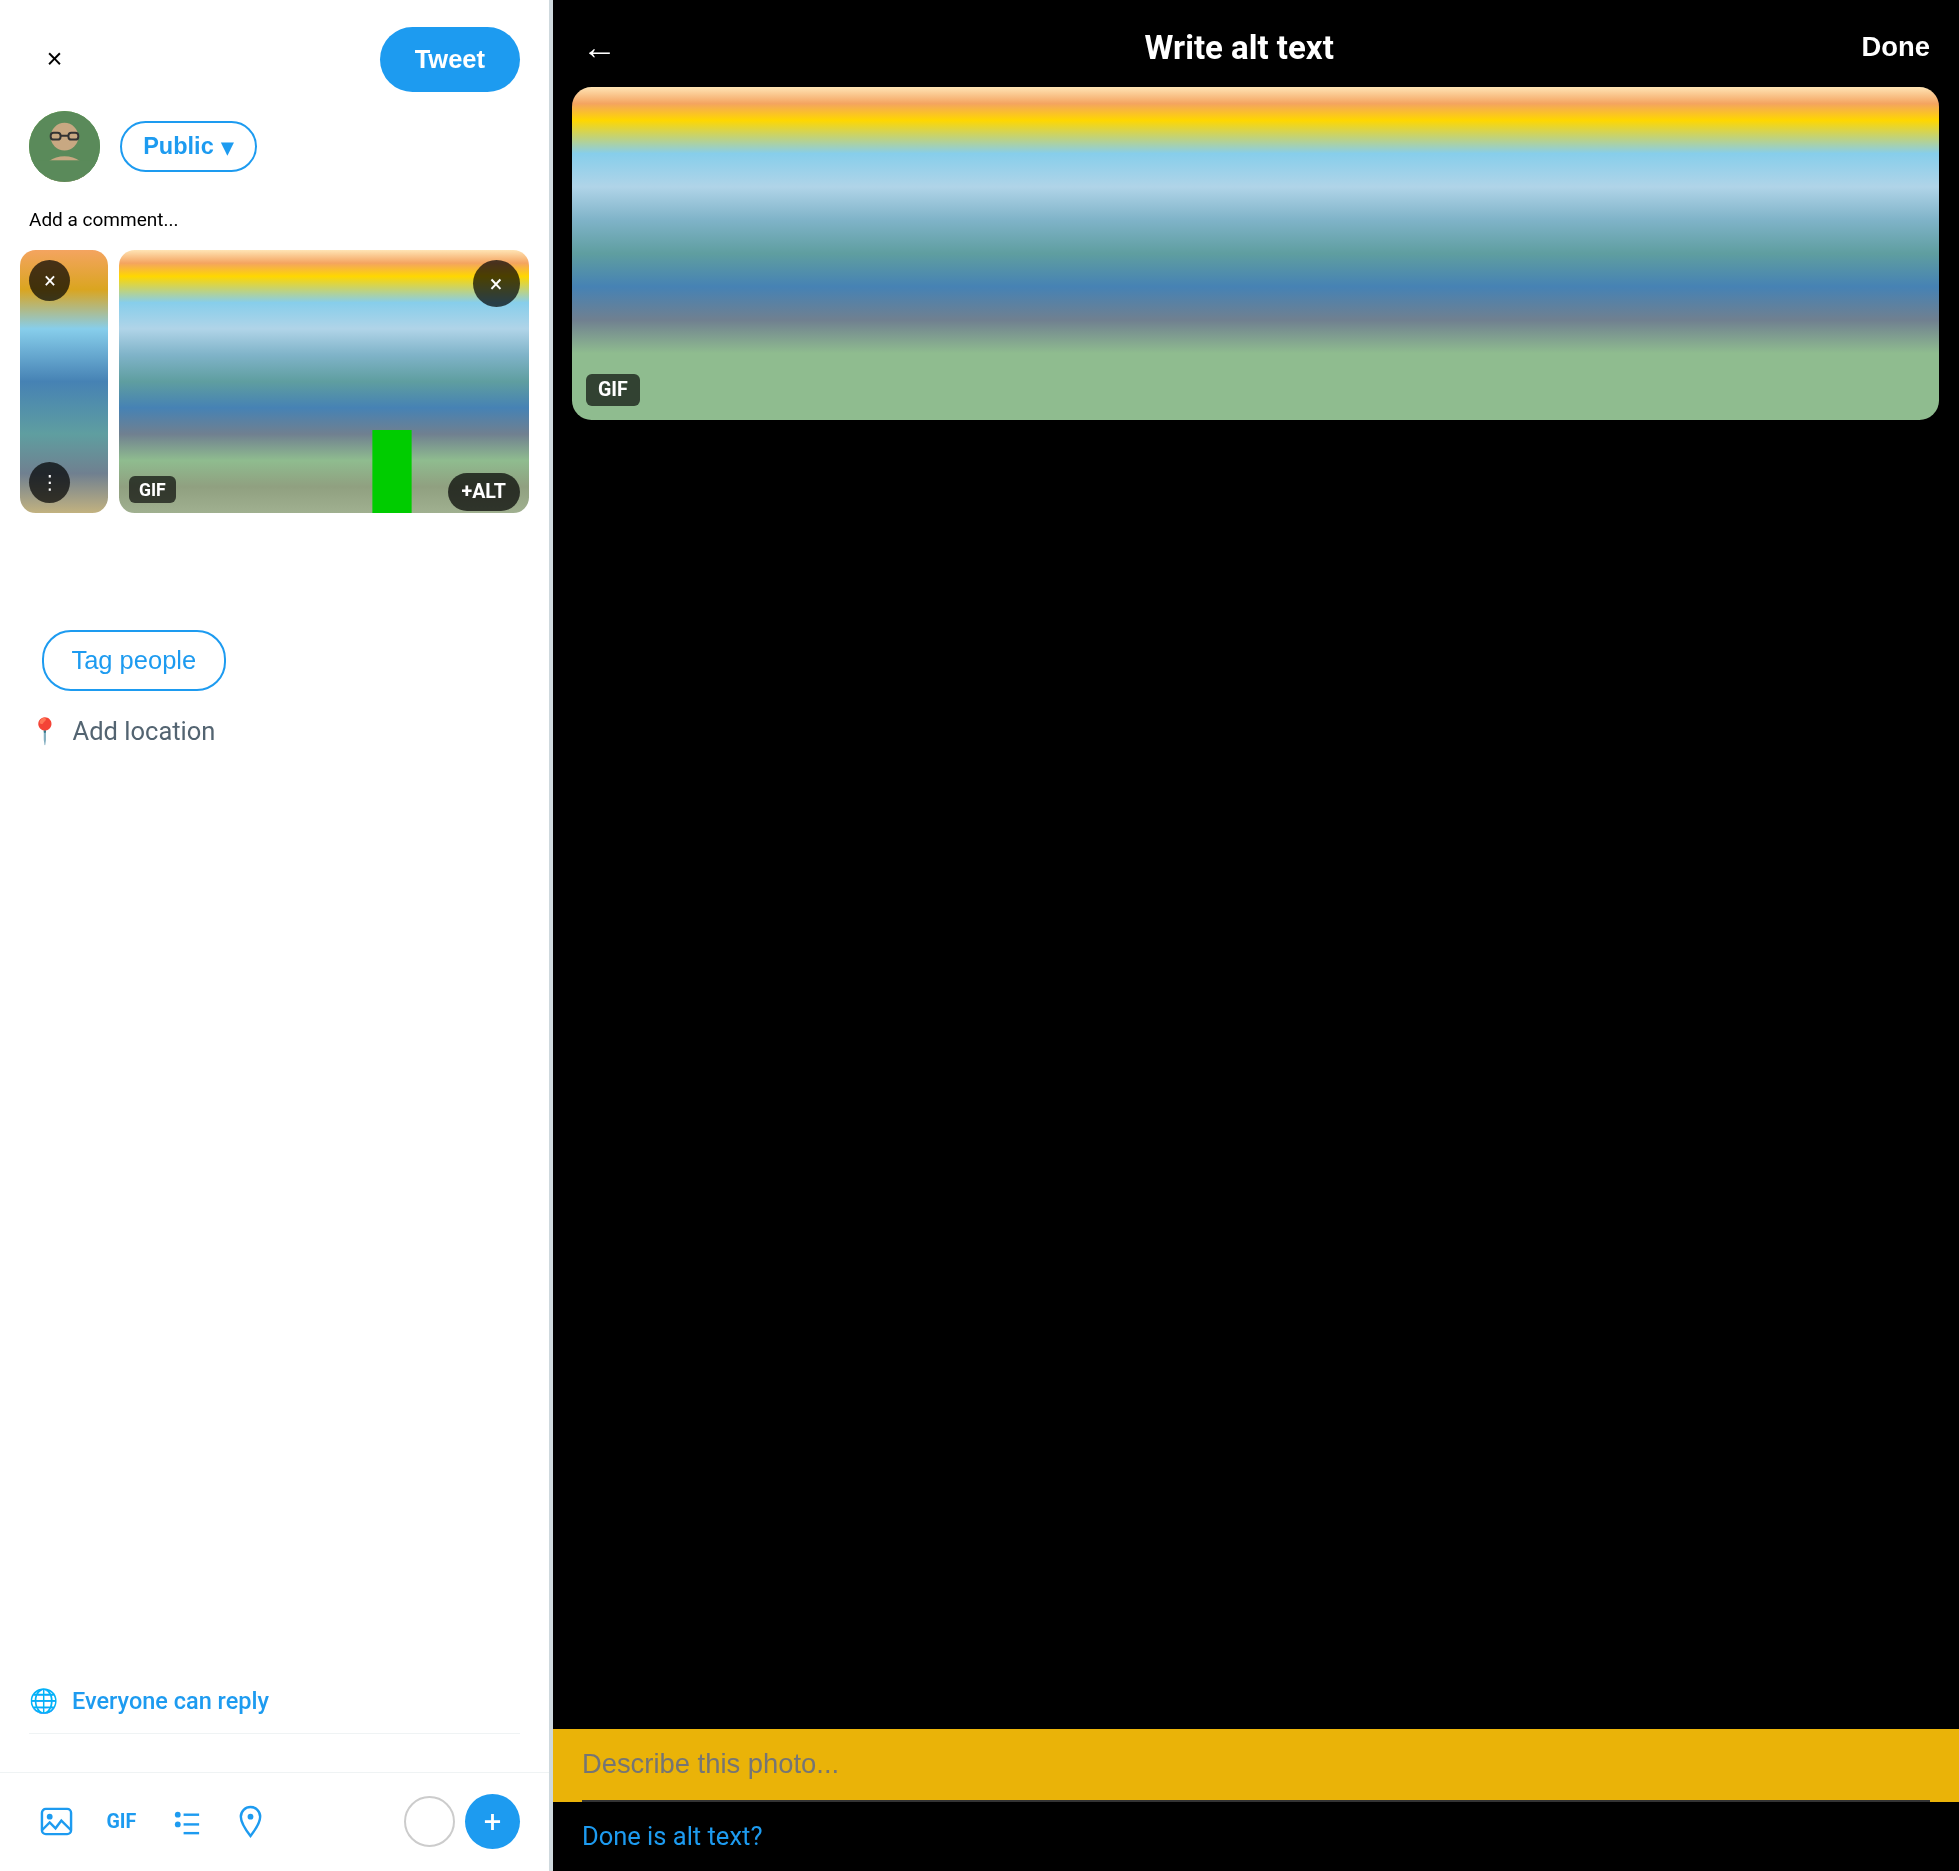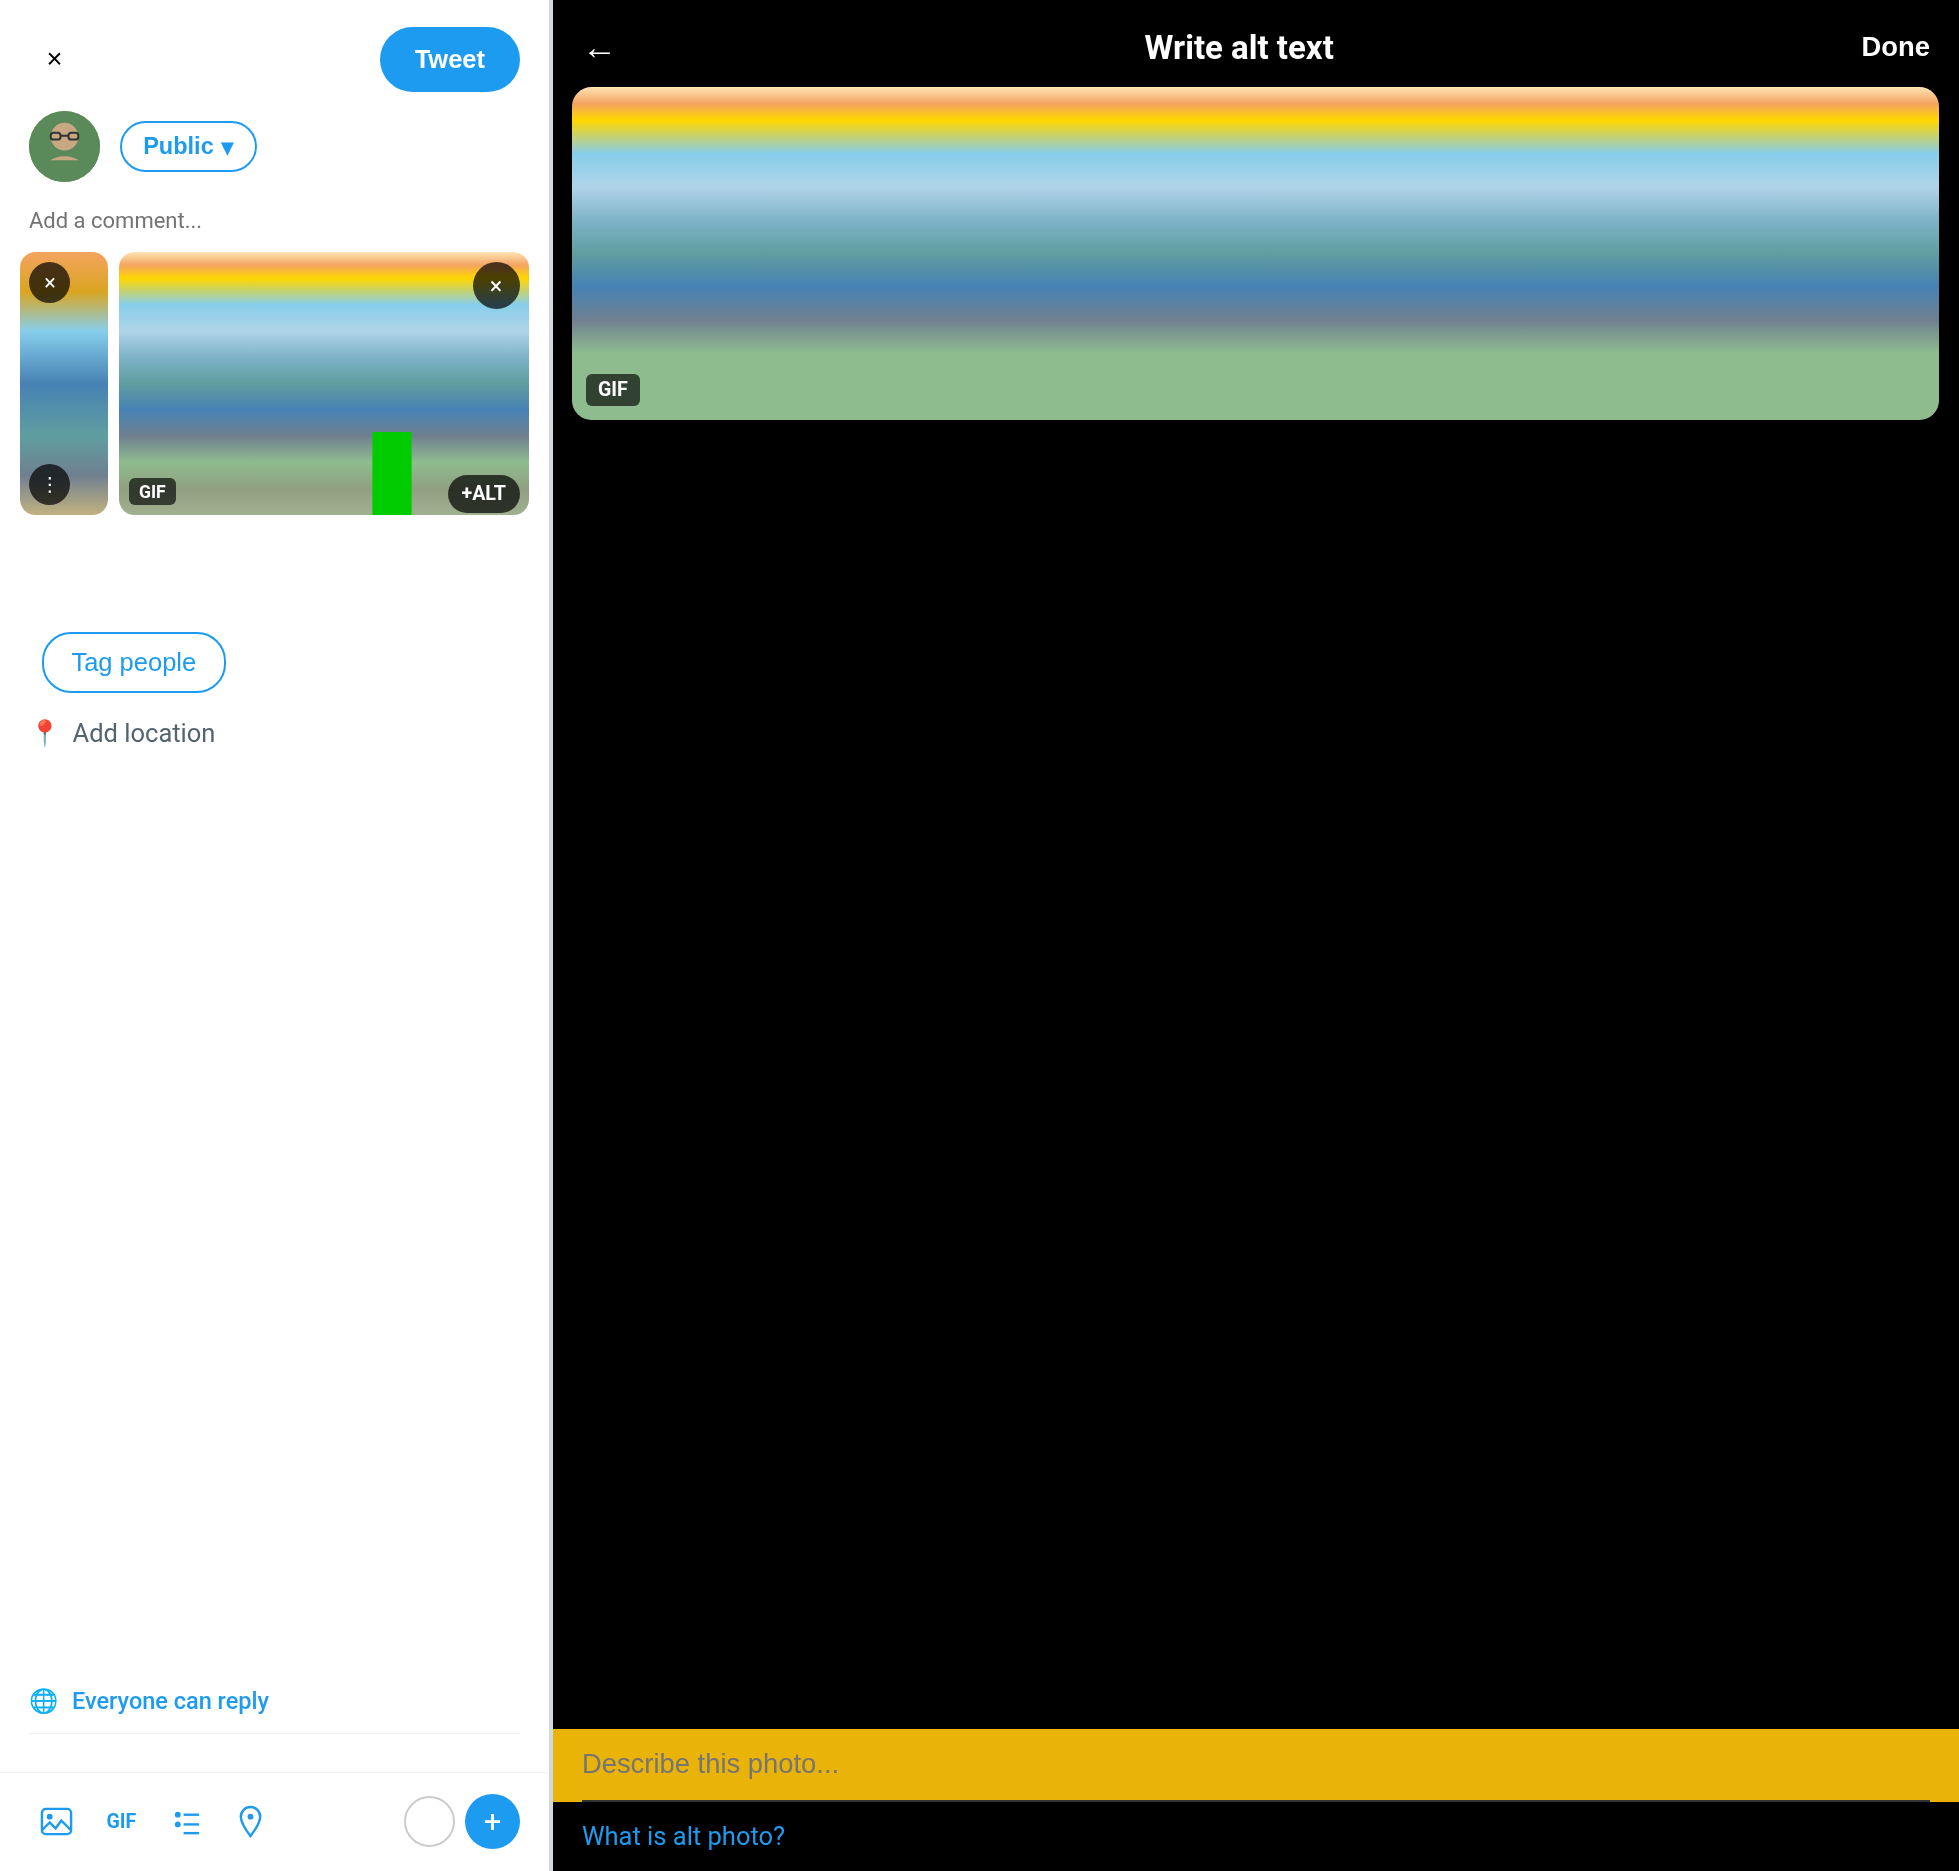--- a/index.html
+++ b/index.html
@@ -88,22 +88,22 @@
       font-size: 23.5px;
       font-weight: 600;
       cursor: pointer;
       display: flex;
       align-items: flex-start;
       gap: 7.8px;
     }
 
     .comment-area {
       padding: 9.8px 29px 19.6px;
-      font-size: 22px;
-      color: #737373;
+      font-size: 19px;
+      color: #000000;
     }
 
     .images-section {
       padding: 0 19.6px;
       display: flex;
       gap: 11.8px;
       position: relative;
     }
 
     .image-thumb-small {
@@ -594,16 +594,16 @@
       <div class="gif-badge-right">GIF</div>
     </div>
   </div>
 
   <div class="right-black-area"></div>
 
   <div class="describe-section">
     <input class="describe-input" type="text" placeholder="Describe this photo..." style="">
   </div>
 
-  <a class="alt-text-link">What is alt photo?</a>
+  <a class="alt-text-link">Done is alt text?</a>
 
 </div>
 
 
 </body></html>

